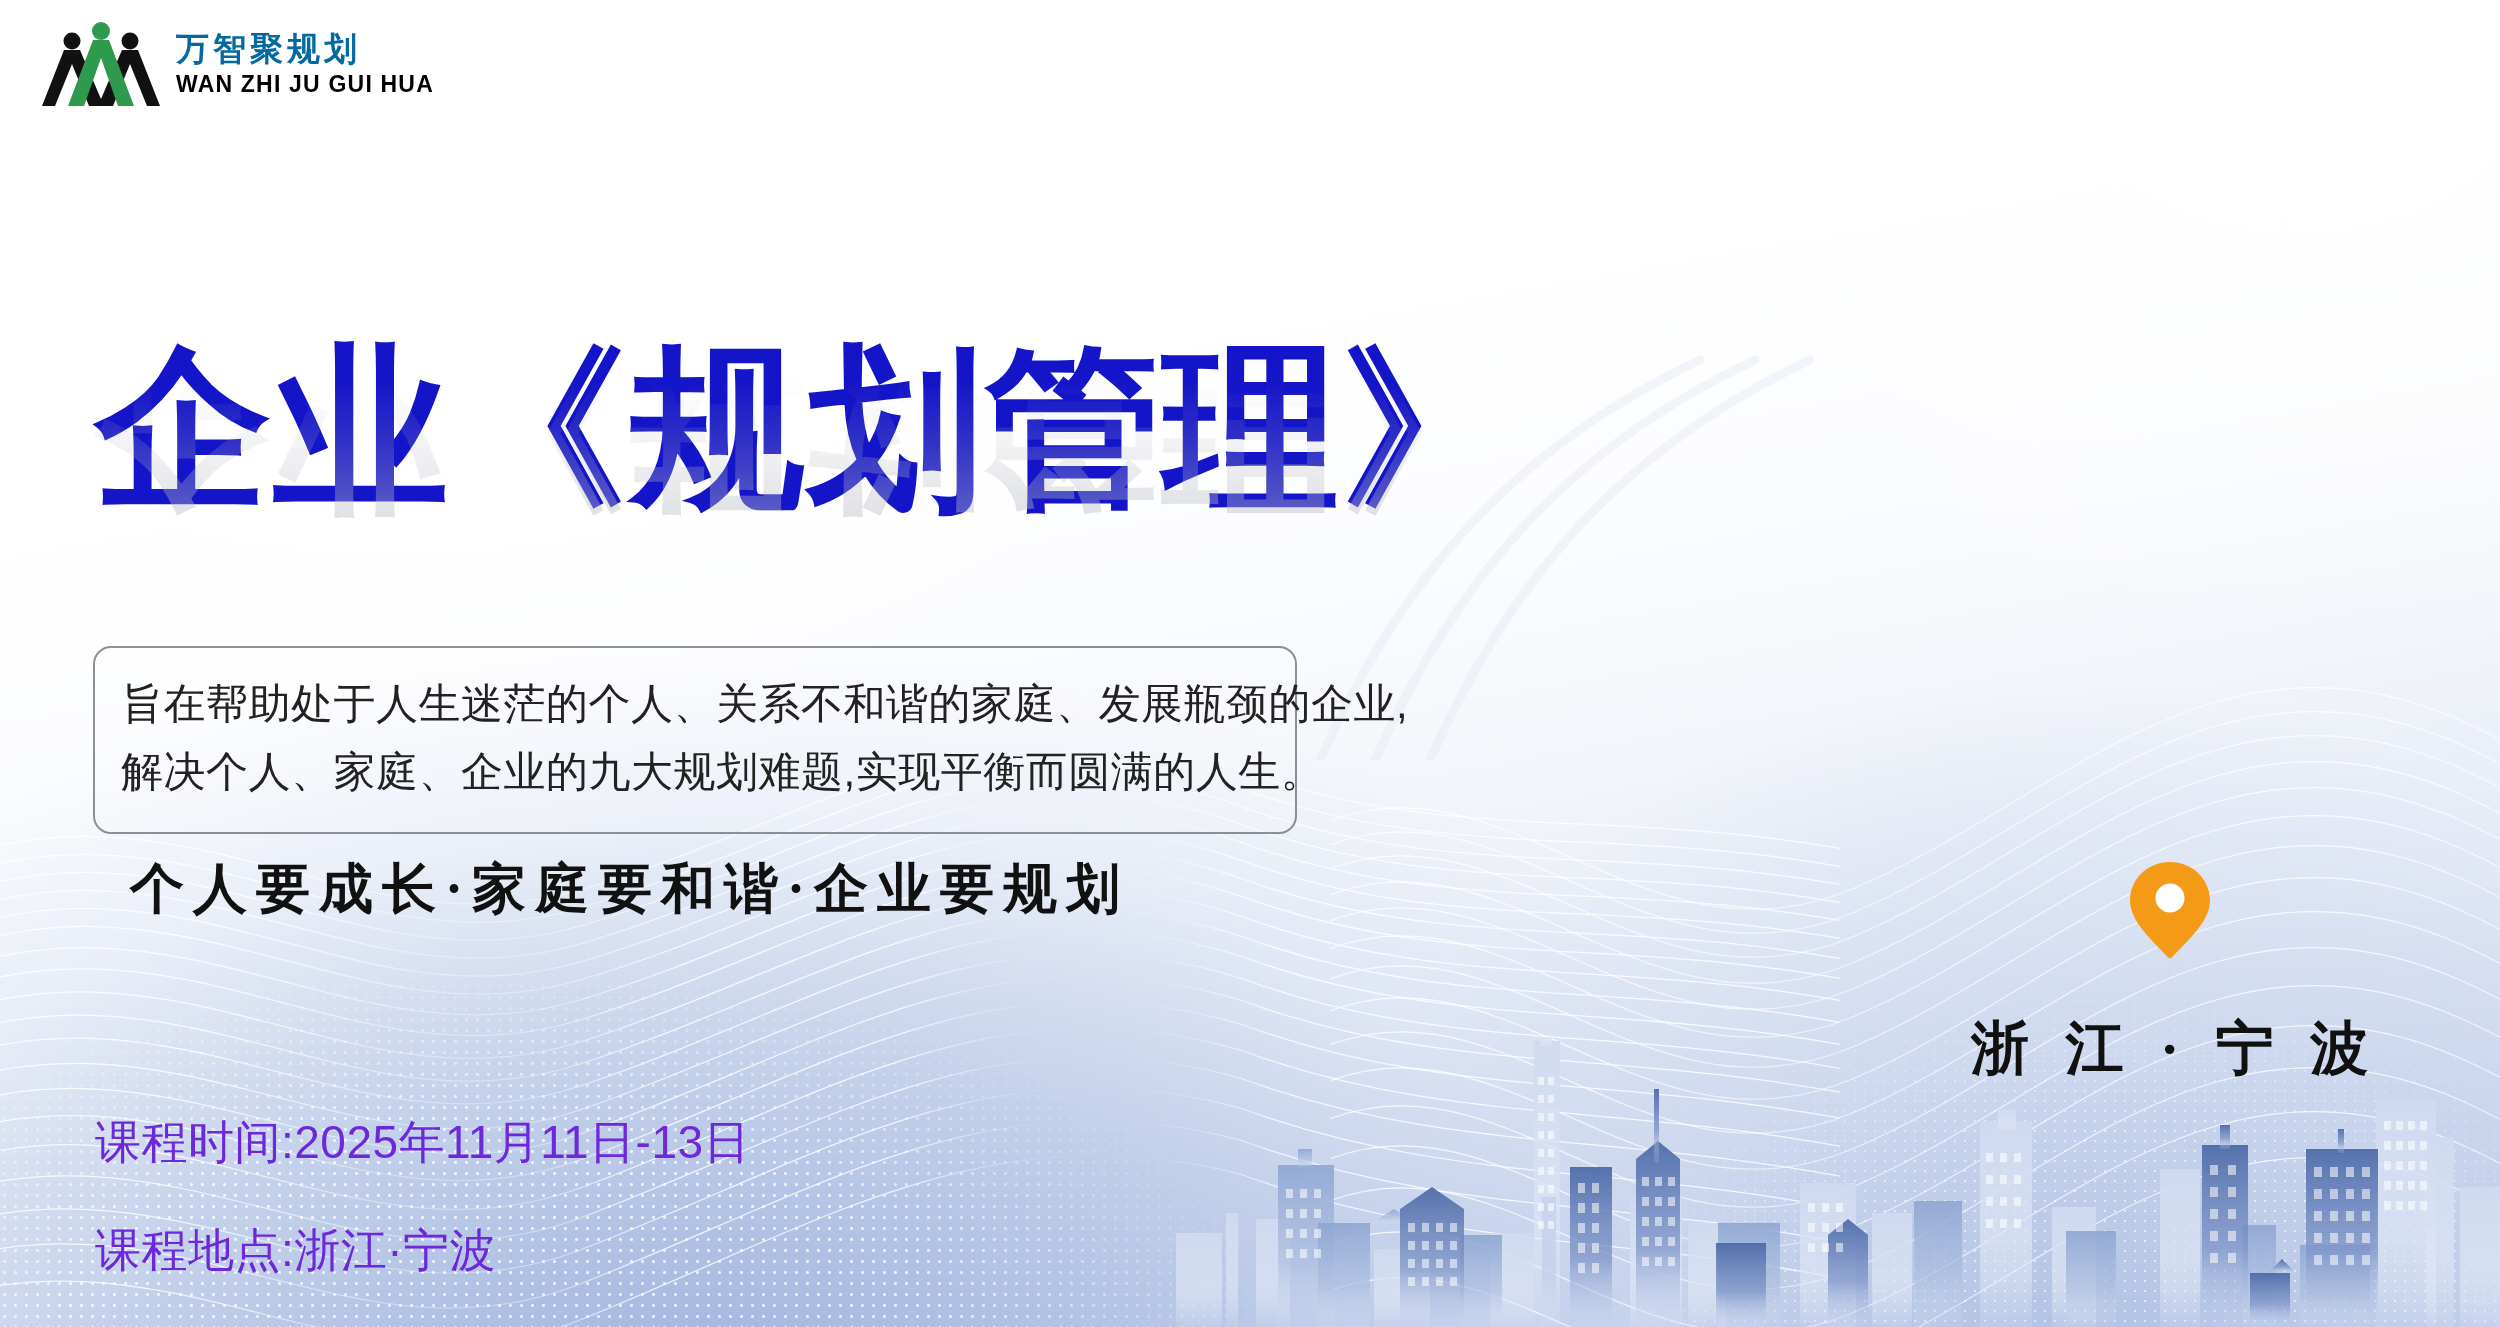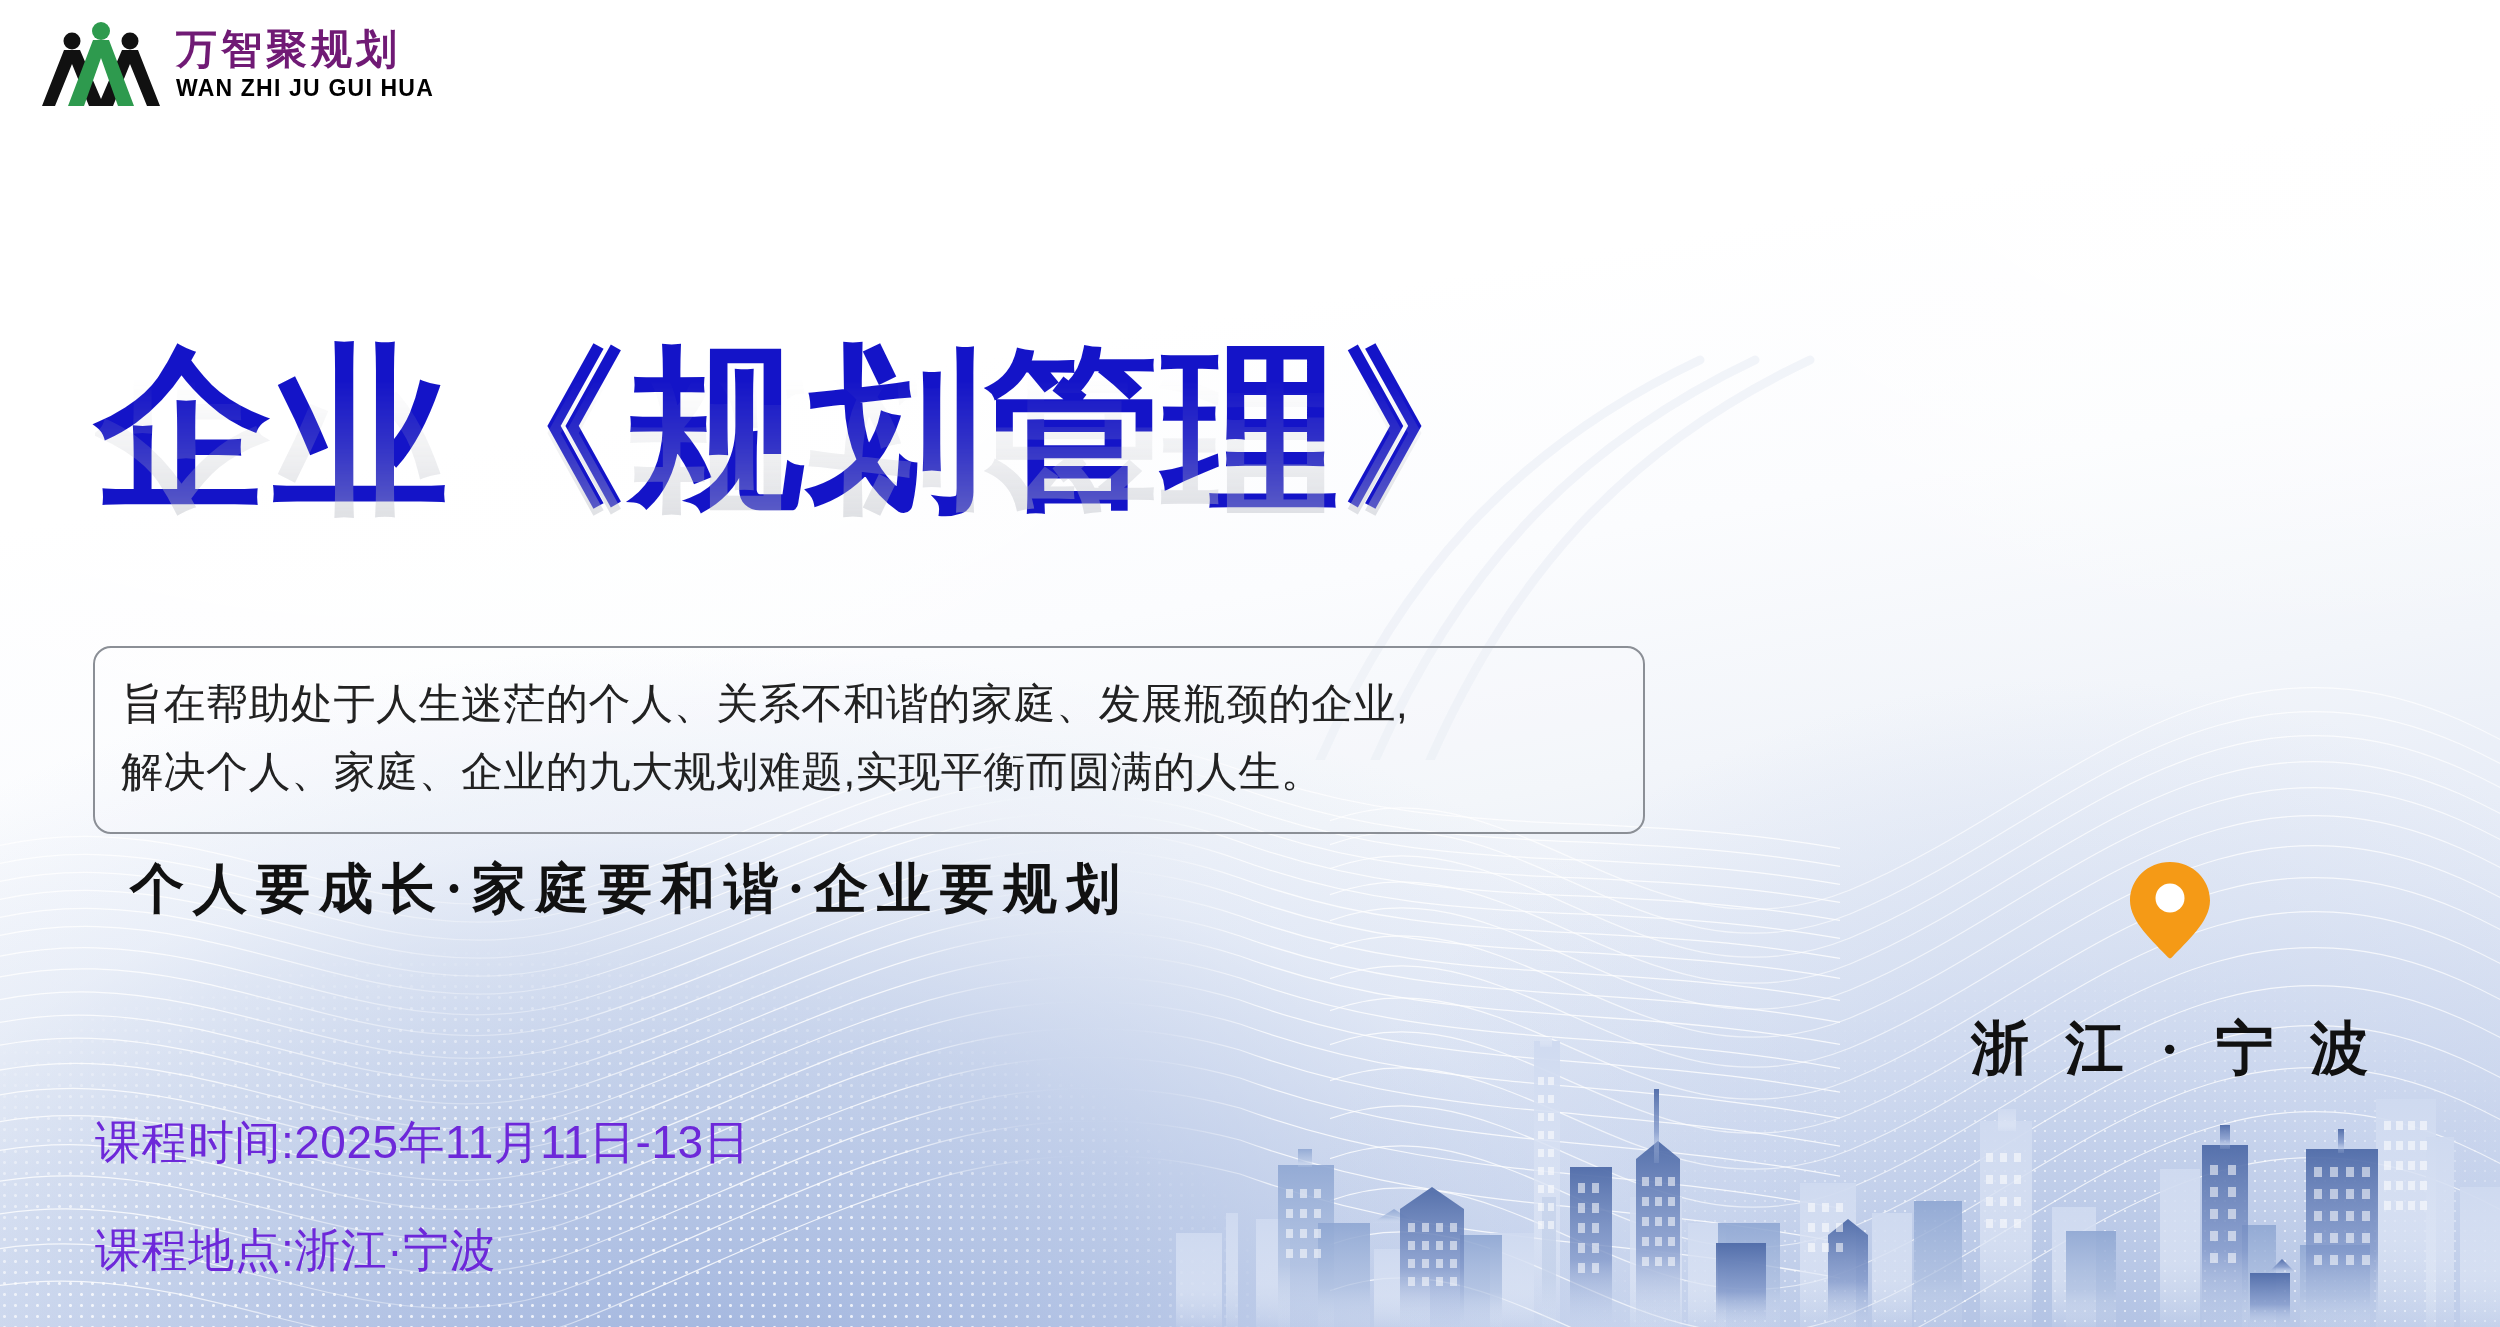--- a/index.html
+++ b/index.html
@@ -61,21 +61,21 @@
   
   .logo{
     position:absolute;left:42px;top:18px;
     display:flex;align-items:center;gap:16px;
     z-index:40;
   }
   .logo-mark{width:118px;height:92px;flex:0 0 auto;}
   .logo-words{display:flex;flex-direction:column;justify-content:center;line-height:1;}
   .logo-cn{
     font-family:"Liberation Serif","DejaVu Serif",serif;
-    font-size:41px;font-weight:700;color:#701a75;letter-spacing:4px;
+    font-size:33px;font-weight:700;color:#0369a1;letter-spacing:4px;
     white-space:nowrap;
   }
   .logo-en{
     font-family:"Liberation Sans",sans-serif;
     font-size:23px;font-weight:700;color:#000000;letter-spacing:1.2px;
     margin-top:7px;white-space:nowrap;
   }
 
   
   .title-wrap{
@@ -98,21 +98,21 @@
     transform:scaleY(-1);
     transform-origin:top center;
     margin-top:2px;
     -webkit-mask-image:linear-gradient(to bottom, rgba(0,0,0,.55) 0%, rgba(0,0,0,.22) 42%, rgba(0,0,0,0) 78%);
             mask-image:linear-gradient(to bottom, rgba(0,0,0,.55) 0%, rgba(0,0,0,.22) 42%, rgba(0,0,0,0) 78%);
     opacity:.85;
   }
 
   
   .desc-box{
-    position:absolute;left:93px;top:646px;width:1552px;
+    position:absolute;left:93px;top:646px;width:1204px;
     border:2px solid #8b8f96;
     border-radius:18px;
     background:rgba(255,255,255,.10);
     padding:22px 26px 26px 26px;
     z-index:30;
   }
   .desc-line{
     font-family:"Liberation Sans","DejaVu Sans",sans-serif;
     font-size:42px;color:#222;line-height:1.62;white-space:nowrap;
     letter-spacing:.5px;

